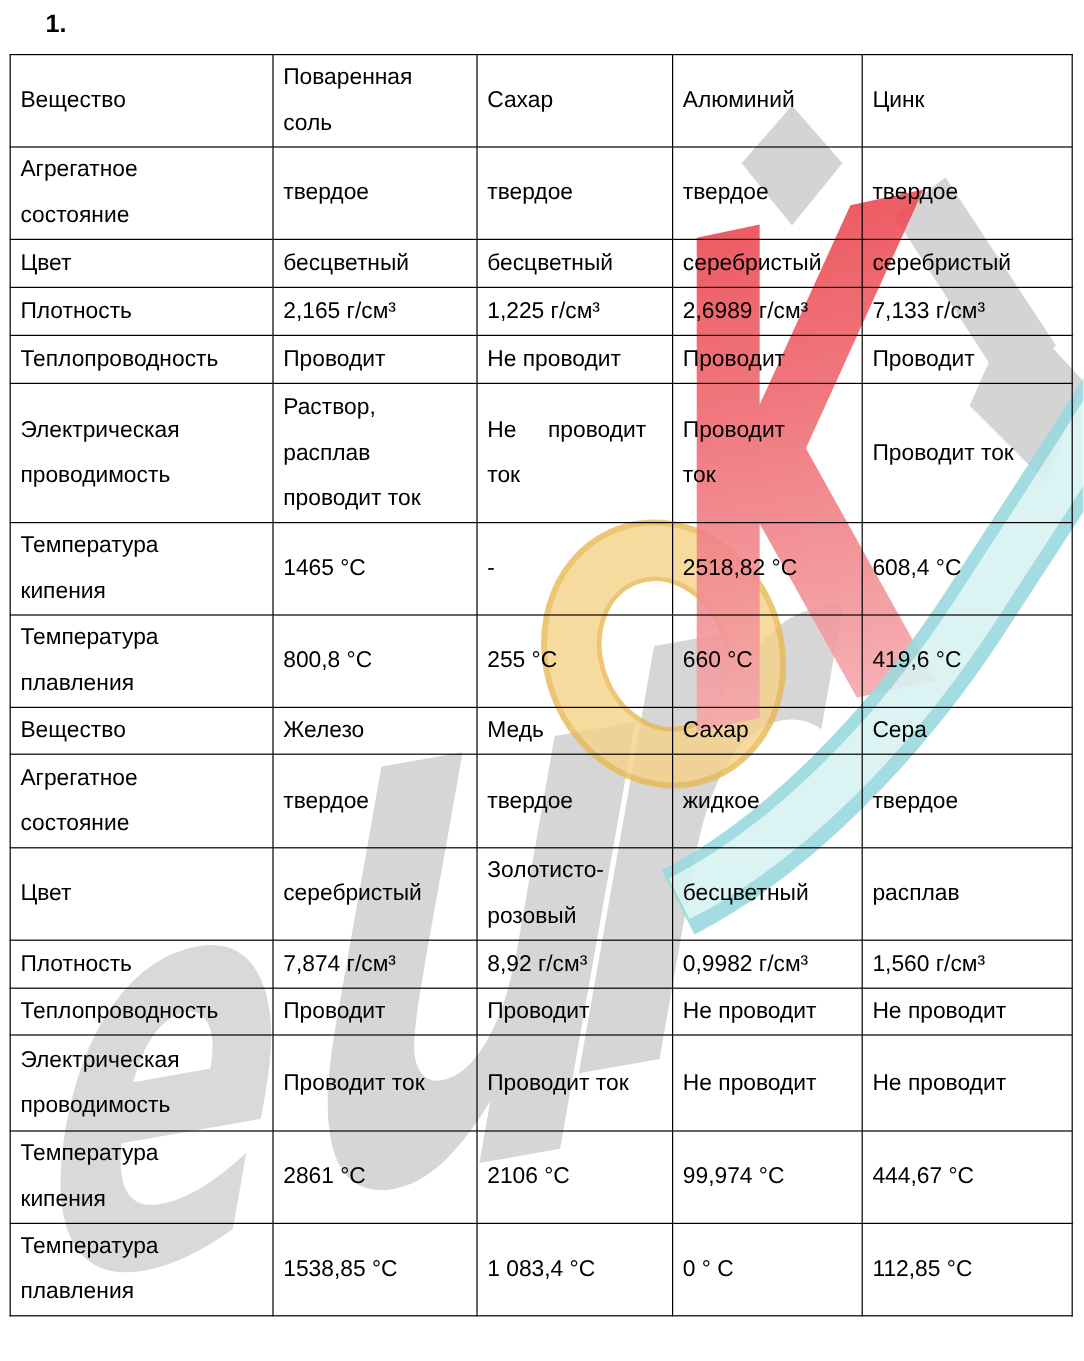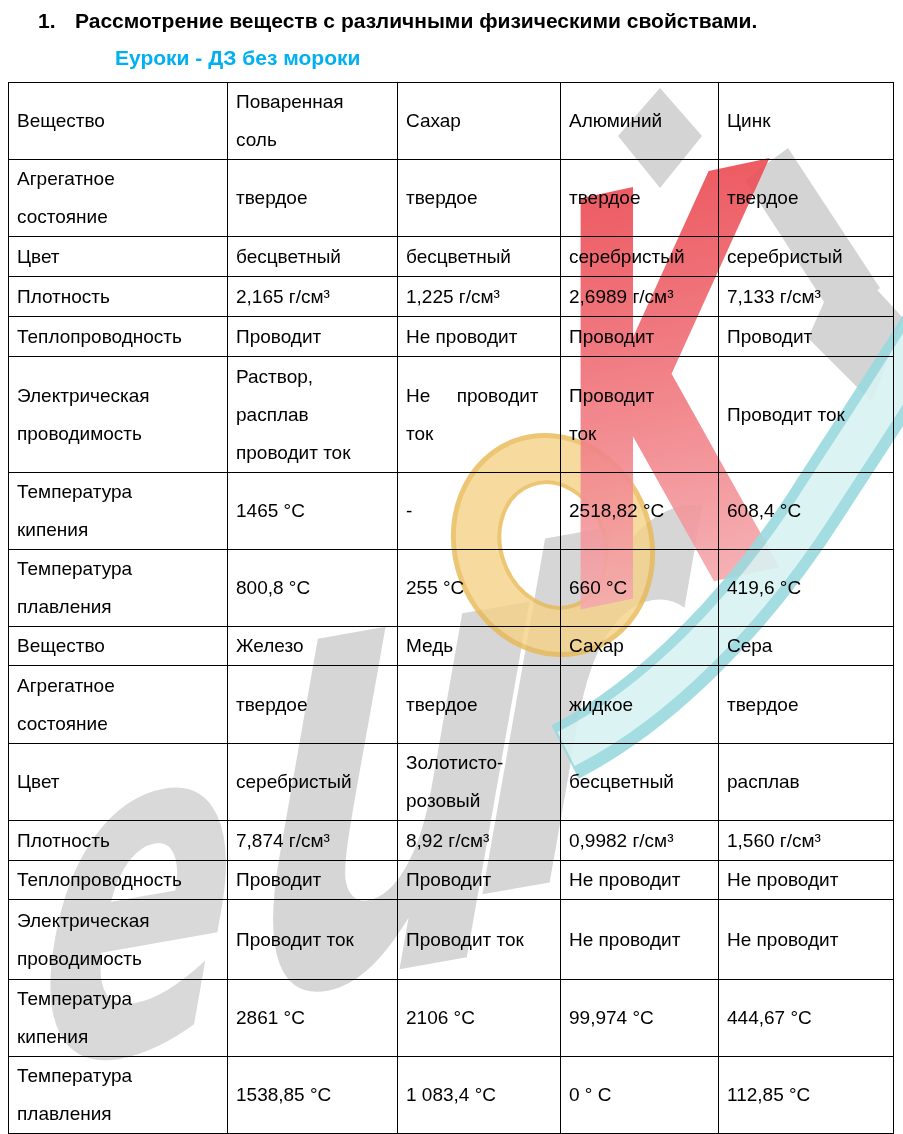--- a/index.html
+++ b/index.html
@@ -80,23 +80,21 @@
       <g fill="none" opacity="0.9">
         <path d="M 565 752 C 655 706 748 612 818 502 C 858 440 895 385 930 328" stroke="#9bdade" stroke-width="60"></path>
         <path d="M 566 749 C 655 704 746 613 816 504 C 856 442 892 388 926 332" stroke="#d9f2f3" stroke-width="38"></path>
       </g>
     </svg>
   </div>
 
   <div class="content">
     <div class="heading">
       <span class="num">1.</span>
-      <span>Рассмотрение веществ с различными физическими свойствами.</span>
     </div>
-    <div class="subtitle">Еуроки - ДЗ без мороки</div>
 
     <table class="props">
       <colgroup>
           <col style="width: 219px;">
           <col style="width: 170px;">
           <col style="width: 163px;">
           <col style="width: 158px;">
           <col style="width: 175px;">
         </colgroup>
       <tbody>

